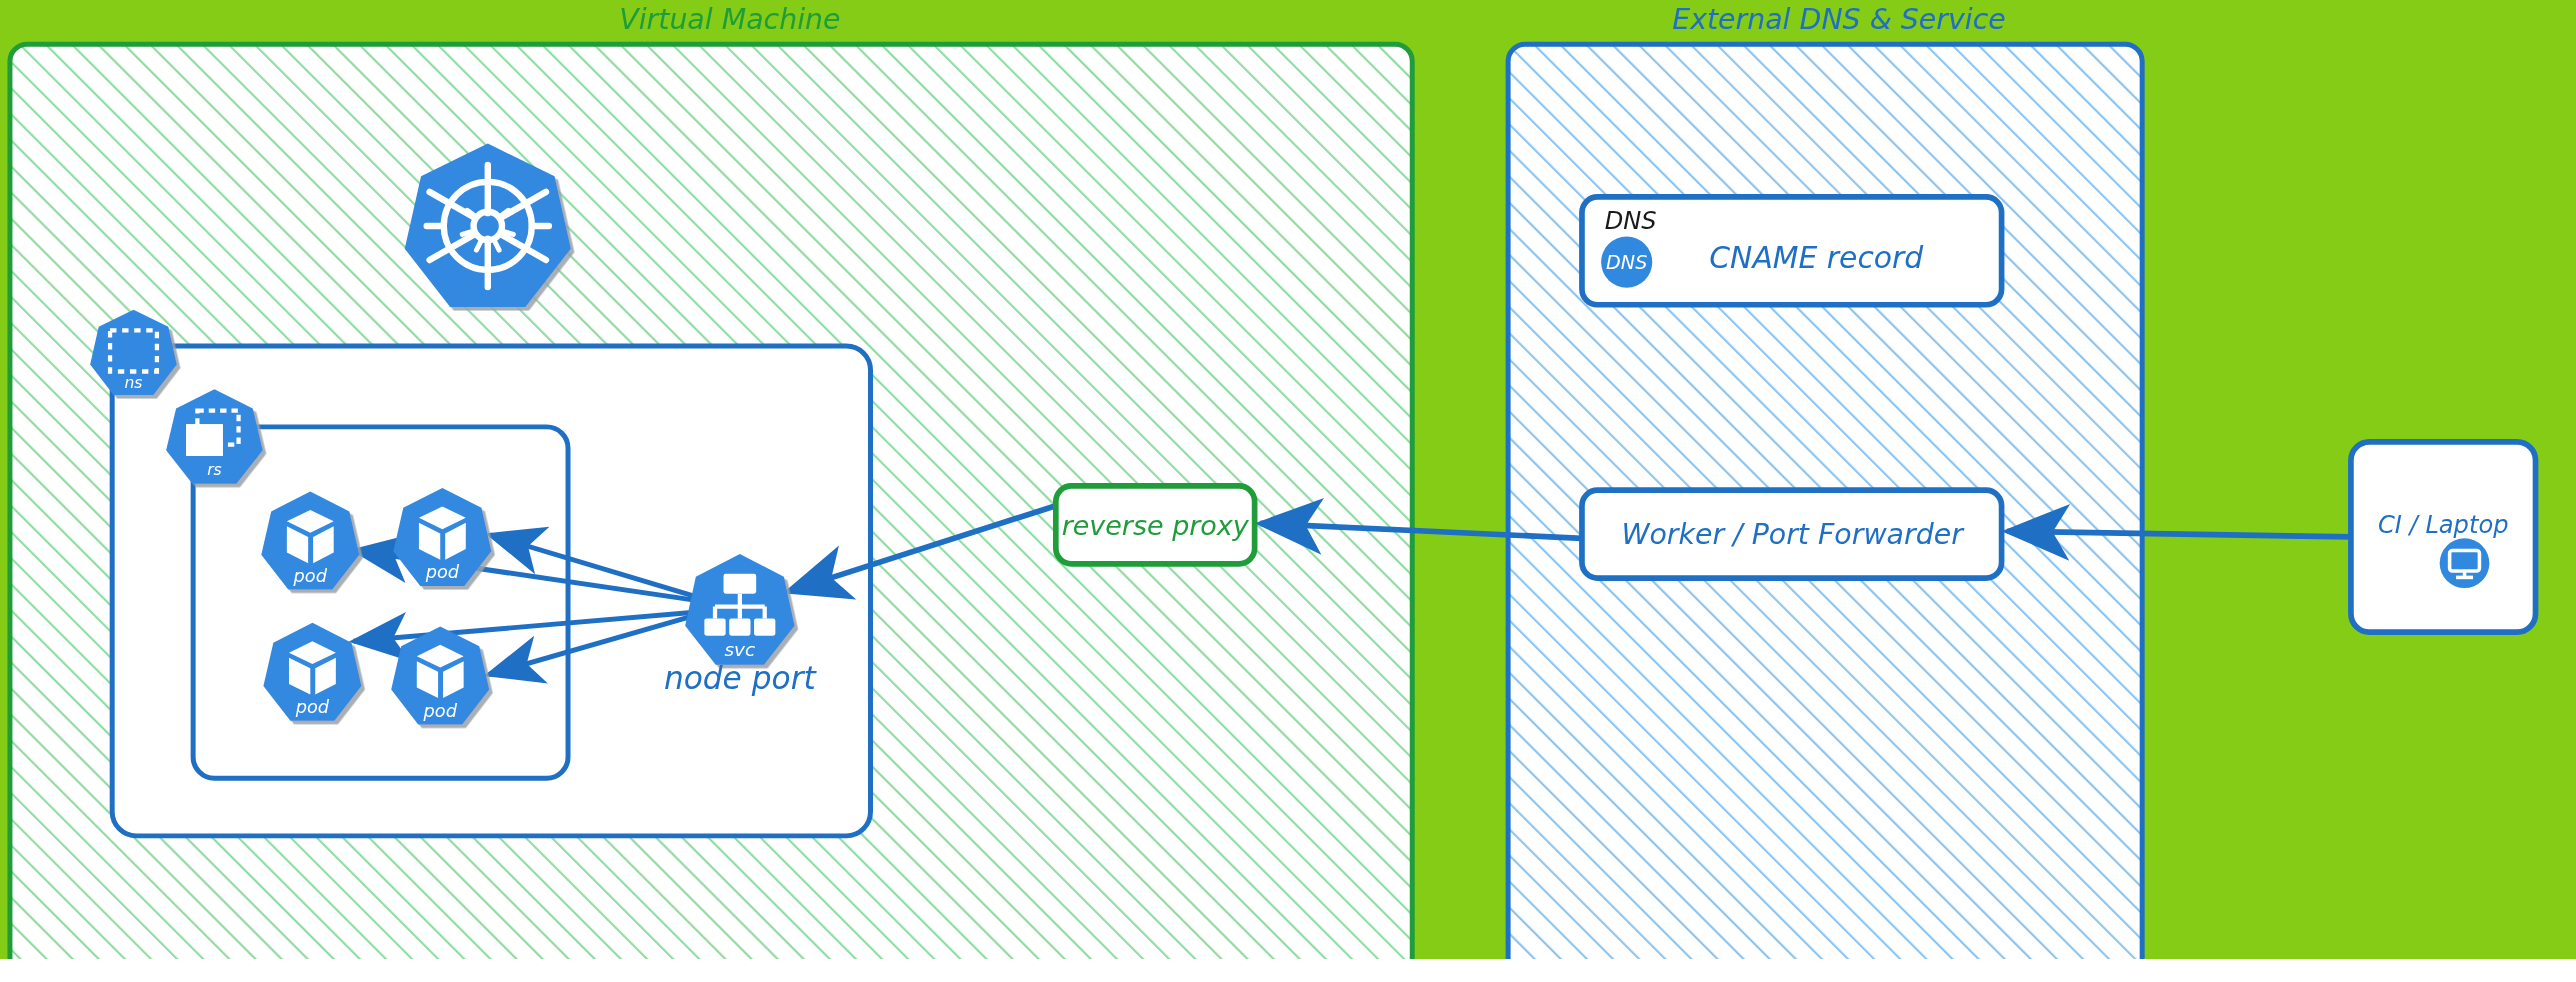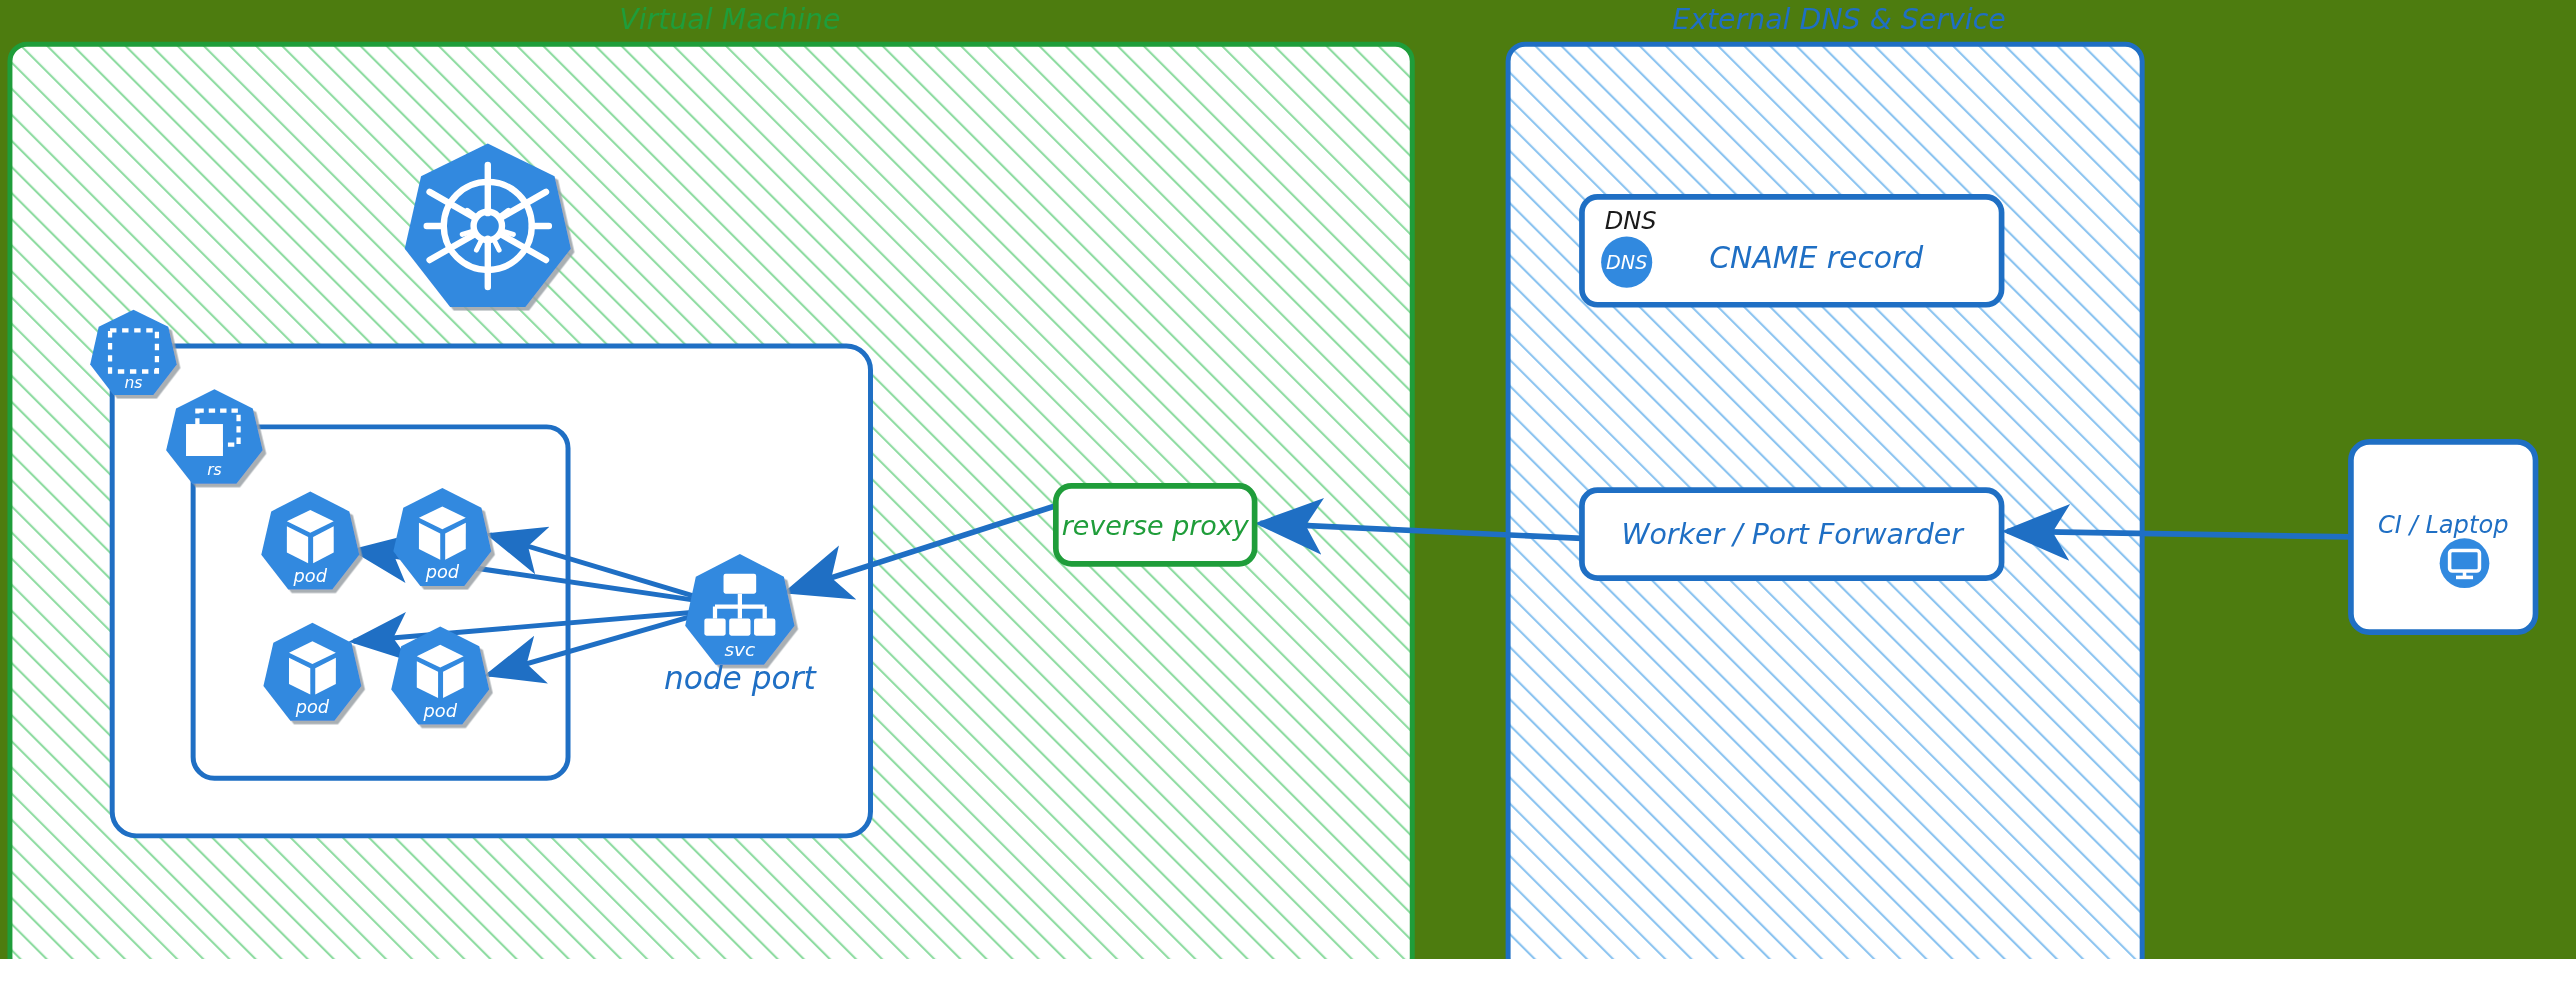--- a/index.html
+++ b/index.html
@@ -7,21 +7,21 @@
     padding: 0;
     background: #ffffff;
   }
   body {
     font-family: "DejaVu Sans", sans-serif;
   }
   #stage {
     position: relative;
     width: 2576px;
     height: 959px;
-    background: #4d7c0f;
+    background: #84cc16;
     overflow: hidden;
   }
   #diagram-svg {
     position: absolute;
     left: 0;
     top: 0;
     width: 2576px;
     height: 983px;
   }
   .hand {

